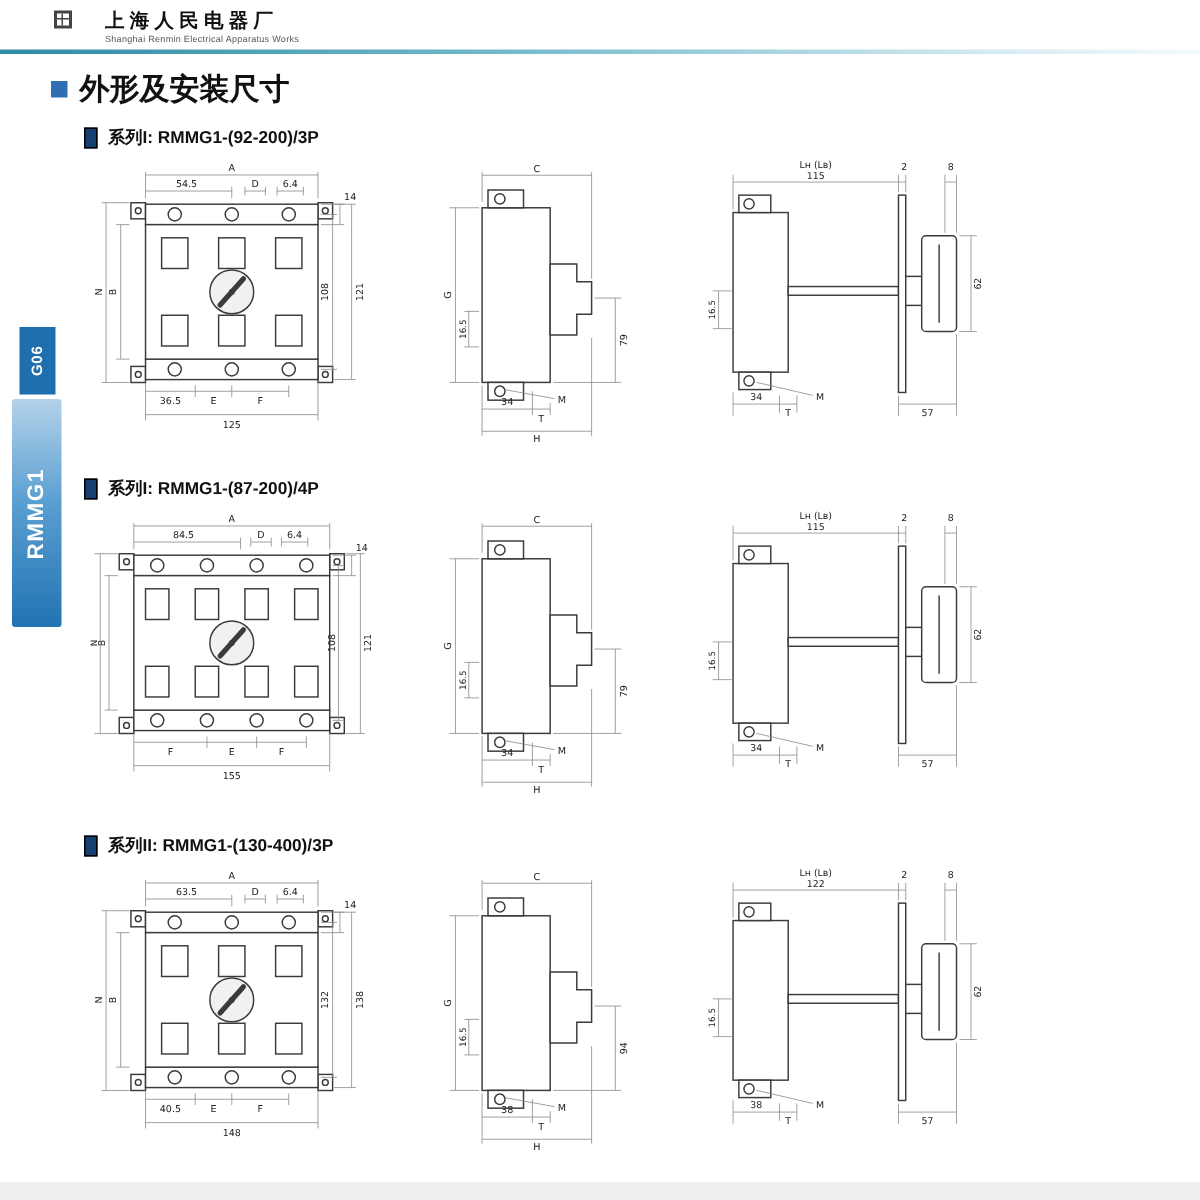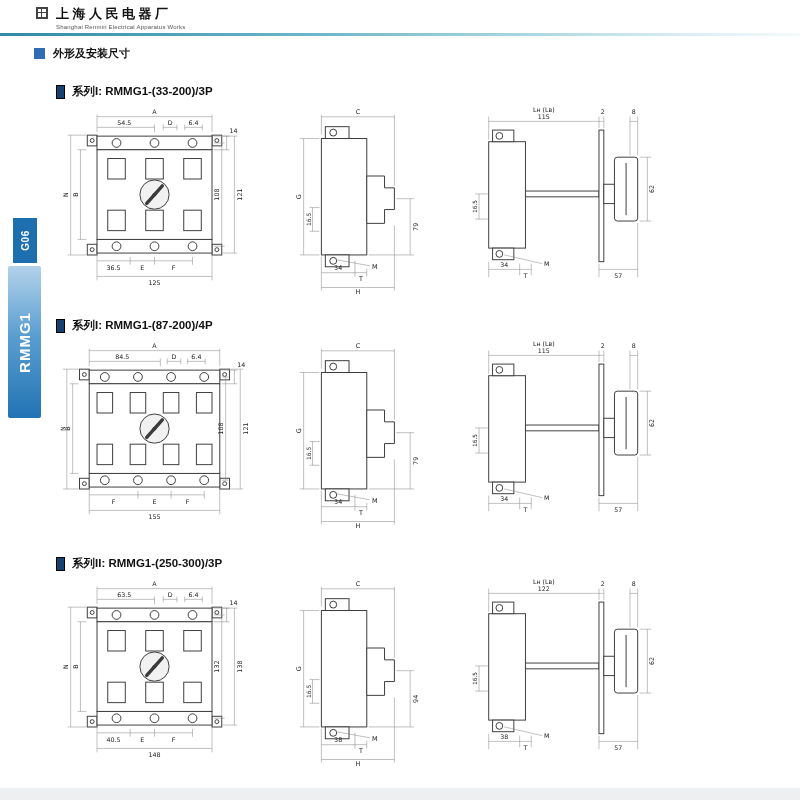--- a/index.html
+++ b/index.html
@@ -1,30 +1,30 @@
 <!DOCTYPE html>
 <html><head>
 <meta charset="utf-8">
 <style>
 *{margin:0;padding:0;box-sizing:border-box}
 html,body{width:800px;height:800px}
 body{background:#fff;font-family:"Liberation Sans","DejaVu Sans",sans-serif;position:relative;overflow:hidden;color:#111}
-.brand{position:absolute;top:5px;left:36px;display:flex;gap:8px;align-items:flex-start}
+.brand{position:absolute;top:5px;left:36px;display:flex;gap:22px;align-items:flex-start}
 .logo{width:12px;height:12px;border:2px solid #444;margin-top:2px;
  background:linear-gradient(#444,#444) center/100% 1.4px no-repeat,linear-gradient(#444,#444) center/1.4px 100% no-repeat}
 .cn{font-size:13px;font-weight:bold;letter-spacing:3.5px}
 .en{font-size:6px;color:#555;margin-top:1px;letter-spacing:.2px}
 .rule{position:absolute;top:33px;left:0;width:800px;height:3px;
  background:linear-gradient(90deg,#2e8ba3 0%,#6fb7c9 40%,#d9edf3 85%,#f4fafc)}
 .tab-code{position:absolute;left:13px;top:218px;width:24px;height:45px;background:#1d6fb0;color:#fff;font-weight:bold;font-size:10px;display:flex;align-items:center;justify-content:center}
 .tab-code span{transform:rotate(-90deg);letter-spacing:.5px}
 .tab-product{position:absolute;left:8px;top:266px;width:33px;height:152px;color:#fff;font-weight:bold;font-size:15px;display:flex;align-items:center;justify-content:center;border-radius:2px;
  background:linear-gradient(180deg,#b3d2ea,#5b9fd1 45%,#2173b3)}
 .tab-product span{transform:rotate(-90deg);letter-spacing:1px}
-.section-title{position:absolute;left:34px;top:46px;display:flex;align-items:center;gap:8px;font-size:11px;font-weight:bold}
+.section-title{position:absolute;left:34px;top:46px;display:flex;align-items:center;gap:8px;font-size:20px;font-weight:bold}
 .bullet{width:11px;height:11px;background:#2f6db5}
 .series{position:absolute;left:56px}
 .s1{top:84px}.s2{top:318px}.s3{top:556px}
 .series-label{display:flex;align-items:center;gap:7px;font-size:11.5px;font-weight:bold}
 .mark{width:9px;height:14px;background:#16406f;border:1px solid #000}
 .drawings{display:flex;gap:26px;margin-top:4px;padding-left:4px;align-items:flex-start}
 svg.draw{display:block}
 .o{fill:none;stroke:#3b3b3b;stroke-width:1}
 .f{fill:#fff;stroke:#3b3b3b;stroke-width:1}
 .hc{fill:#f1f1f1;stroke:#3b3b3b;stroke-width:1}
@@ -54,21 +54,21 @@
 </div>
 
 <div class="section-title">
   <span class="bullet"></span>
   <span>外形及安装尺寸</span>
 </div>
 
 <section class="series s1">
   <div class="series-label">
     <span class="mark"></span>
-    <span>系列I: RMMG1-(33-200)/3P</span>
+    <span>系列I: RMMG1-(92-200)/3P</span>
   </div>
   <div class="drawings">
 
     <svg class="draw" width="190" viewBox="0 0 195 195">
       <g>
         <rect class="f" x="28" y="33" width="10" height="11"></rect>
           <rect class="f" x="156" y="33" width="10" height="11"></rect>
         <rect class="f" x="28" y="145" width="10" height="11"></rect>
           <rect class="f" x="156" y="145" width="10" height="11"></rect>
         <circle class="o" cx="33" cy="38.5" r="2"></circle>
@@ -420,21 +420,21 @@
         <line class="d" x1="154" y1="172" x2="194" y2="172"></line>
         <text class="t" x="174" y="180.5">57</text>
       </g>
     </svg>
   </div>
 </section>
 
 <section class="series s3">
   <div class="series-label">
     <span class="mark"></span>
-    <span>系列II: RMMG1-(250-300)/3P</span>
+    <span>系列II: RMMG1-(130-400)/3P</span>
   </div>
   <div class="drawings">
 
     <svg class="draw" width="190" viewBox="0 0 195 195">
       <g>
         <rect class="f" x="28" y="33" width="10" height="11"></rect>
           <rect class="f" x="156" y="33" width="10" height="11"></rect>
         <rect class="f" x="28" y="145" width="10" height="11"></rect>
           <rect class="f" x="156" y="145" width="10" height="11"></rect>
         <circle class="o" cx="33" cy="38.5" r="2"></circle>

